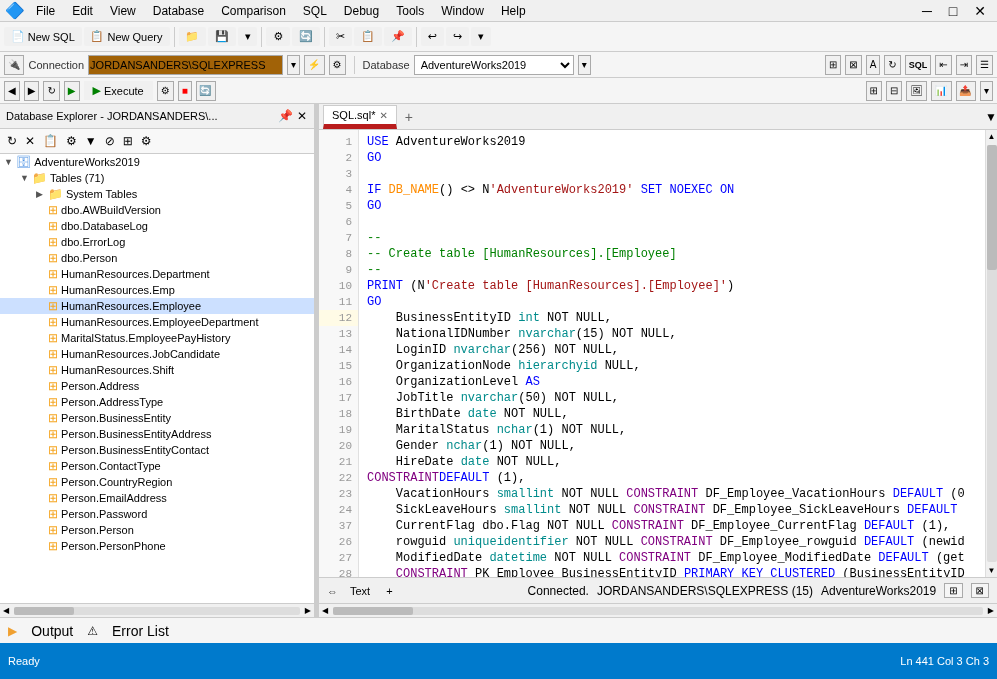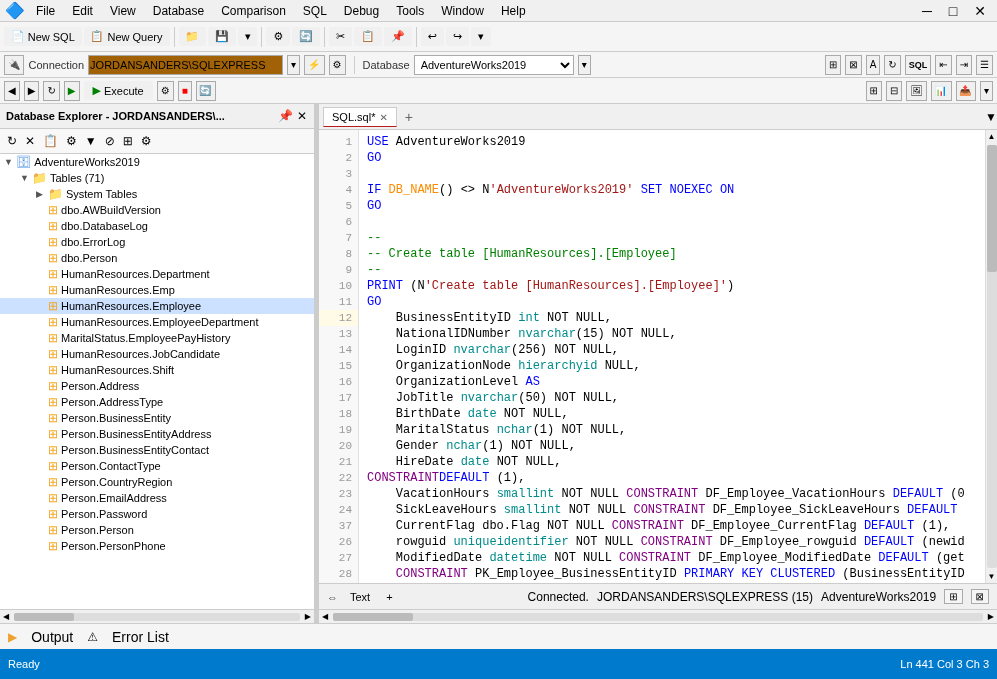--- a/index.html
+++ b/index.html
@@ -21,37 +21,37 @@
     .conn-small-btn { padding: 1px 3px; border: 1px solid #aaa; background: #f0f0f0; cursor: pointer; font-size: 10px; height: 20px; }
     
     
     .exec-toolbar { background: #f5f5f5; padding: 2px 4px; display: flex; align-items: center; gap: 4px; border-bottom: 1px solid #ccc; height: 26px; }
     .exec-btn { display: inline-flex; align-items: center; gap: 3px; padding: 2px 8px; background: #f0f0f0; border: 1px solid transparent; cursor: pointer; font-size: 11px; }
     .exec-btn.execute { color: #000; }
     
     
     .db-explorer { width: 315px; min-width: 315px; border-right: 1px solid #ccc; background: #fff; display: flex; flex-direction: column; overflow: hidden; }
     .db-explorer-header { background: #f0f0f0; padding: 4px 6px; display: flex; align-items: center; justify-content: space-between; border-bottom: 1px solid #ccc; }
-    .db-explorer-title { font-size: 11px; font-weight: bold; }
+    .db-explorer-title { font-size: 11px; font-weight: normal; }
     .db-explorer-actions { display: flex; gap: 2px; }
     .db-action-btn { border: none; background: transparent; cursor: pointer; padding: 1px; font-size: 12px; }
     
     .db-tree-toolbar { padding: 2px 4px; display: flex; gap: 2px; border-bottom: 1px solid #ccc; background: #f8f8f8; }
     .db-tree-btn { border: 1px solid transparent; background: transparent; cursor: pointer; padding: 2px; font-size: 12px; border-radius: 2px; }
     .tree-item { padding: 1px 0; display: flex; align-items: center; cursor: pointer; white-space: nowrap; }
     .tree-item.selected { background: #cce0ff; }
     .tree-arrow { display: inline-block; width: 12px; font-size: 9px; color: #555; flex-shrink: 0; cursor: pointer; }
     .tree-icon { margin-right: 3px; font-size: 12px; }
     .tree-label { font-size: 11px; }
     
     
     .sql-panel { flex: 1; display: flex; flex-direction: column; background: #fff; overflow: hidden; }
     .tab-bar { background: #f0f0f0; display: flex; align-items: center; border-bottom: 1px solid #ccc; padding-left: 4px; height: 26px; }
     .tab { display: flex; align-items: center; gap: 4px; padding: 3px 8px; background: #fff; border: 1px solid #ccc; border-bottom: none; font-size: 11px; cursor: pointer; margin-right: 2px; }
-    .tab.active { background: #fff; border-bottom: 1px solid #b91c1c; margin-bottom: -1px; z-index: 1; }
+    .tab.active { background: #fff; border-bottom: 5px solid #b91c1c; margin-bottom: -1px; z-index: 1; }
     .tab-close { font-size: 10px; color: #666; cursor: pointer; }
     .tab-add { padding: 2px 6px; font-size: 14px; color: #666; cursor: pointer; }
     
     .sql-editor { flex: 1; overflow: hidden; display: flex; background: #fff; position: relative; }
     .line-numbers { width: 40px; background: #f8f8f8; border-right: 1px solid #e0e0e0; padding: 4px 0; overflow: hidden; user-select: none; }
     .line-num { text-align: right; padding-right: 6px; font-size: 11px; font-family: 'Courier New', monospace; color: #999; line-height: 16px; height: 16px; }
     .line-num.highlighted { background: #fffbe6; }
     
     .code-area { flex: 1; overflow: auto; padding: 4px 8px; font-family: 'Courier New', monospace; font-size: 12px; line-height: 16px; position: relative; }
     
@@ -63,21 +63,21 @@
     .str { color: #a31515; }
     .comment { color: #008000; }
     .obj { color: #000; }
     .type { color: #008b8b; }
     .constraint { color: #800080; }
     
     
     .tab-status-bar { background: #f0f0f0; border-top: 1px solid #ccc; display: flex; align-items: center; padding: 2px 8px; gap: 8px; height: 26px; }
     .tab-status-item { display: flex; align-items: center; gap: 4px; font-size: 11px; }
     
-    .status-bar { background: #007acc; color: white; padding: 2px 8px; display: flex; align-items: center; justify-content: space-between; height: 30px; font-size: 11px; }
+    .status-bar { background: #007acc; color: white; padding: 2px 8px; display: flex; align-items: center; justify-content: space-between; height: 36px; font-size: 11px; }
     .status-left { display: flex; gap: 8px; align-items: center; }
     .status-right { display: flex; gap: 16px; align-items: center; }
     
     
     .panel-resizer { width: 4px; background: #ccc; cursor: col-resize; }
     
     
     .h-scroll-area { display: flex; align-items: center; border-top: 1px solid #ccc; height: 14px; background: #f0f0f0; }
     .h-scroll-btn { font-size: 8px; padding: 0 3px; cursor: pointer; }
     .h-scroll-track { flex: 1; height: 8px; background: #ddd; margin: 0 2px; position: relative; border-radius: 2px; }

